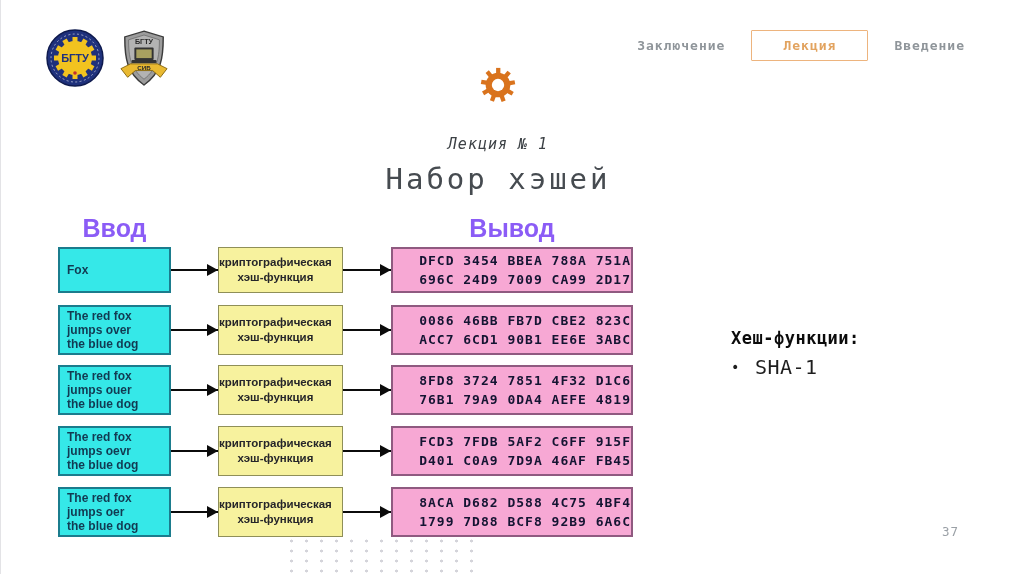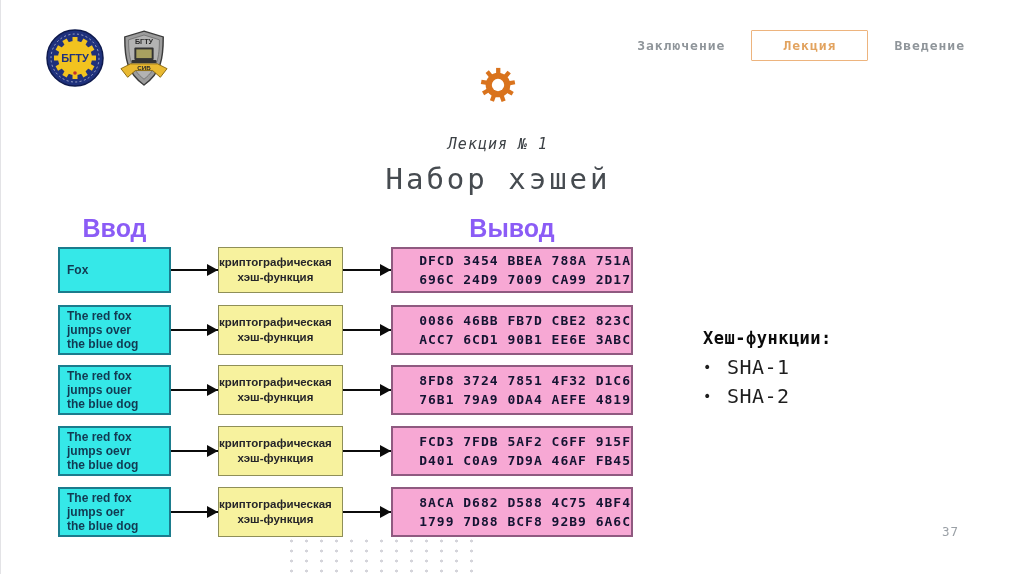--- a/index.html
+++ b/index.html
@@ -64,21 +64,21 @@
     color:#141432; line-height:1.5; white-space:nowrap;
   }
   .prewrap { white-space:pre-line; }
   .arrow { height:2px; background:#0b0b0b; position:relative; }
   .a1 { width:47px; } .a2 { width:48px; }
   .arrow::after {
     content:""; position:absolute; right:0; top:-5px; width:0; height:0;
     border-left:11px solid #0b0b0b; border-top:6px solid transparent; border-bottom:6px solid transparent;
   }
   
-  .hash-list { position:absolute; left:702px; top:328px; }
+  .hash-list { position:absolute; left:730px; top:328px; }
   .hl-head { font-weight:bold; font-size:17px; color:#0b0b0b; letter-spacing:0.5px; margin-bottom:7px; }
   .hl-item { font-size:20px; color:#1e1e1e; letter-spacing:0.5px; margin:5px 0; display:flex; align-items:center; }
   .hl-item::before { content:"•"; font-size:14px; color:#1e1e1e; margin-right:15px; }
   
   .page-num { position:absolute; left:941px; top:524px; font-size:12.5px; color:#9aa0a6; letter-spacing:1px; }
   .dots {
     position:absolute; left:283px; top:536px; width:197px; height:38px;
     background-image:radial-gradient(circle,#d4d4da 1.4px,transparent 1.6px);
     background-size:15px 10px;
   }
@@ -238,19 +238,16 @@
       <div class="prewrap">8ACA D682 D588 4C75 4BF4
 1799 7D88 BCF8 92B9 6A6C</div>
     </div>
 </div>
 
 <div class="hash-list">
   <div class="hl-head">Хеш-функции:</div>
   <div class="hl-item">
       <span>SHA-1</span>
     </div>
-  <div class="hl-item">
-      <span>SHA-2</span>
-    </div>
 </div>
 
 <div class="dots"></div>
 <div class="page-num">37</div>
 
 </body></html>

